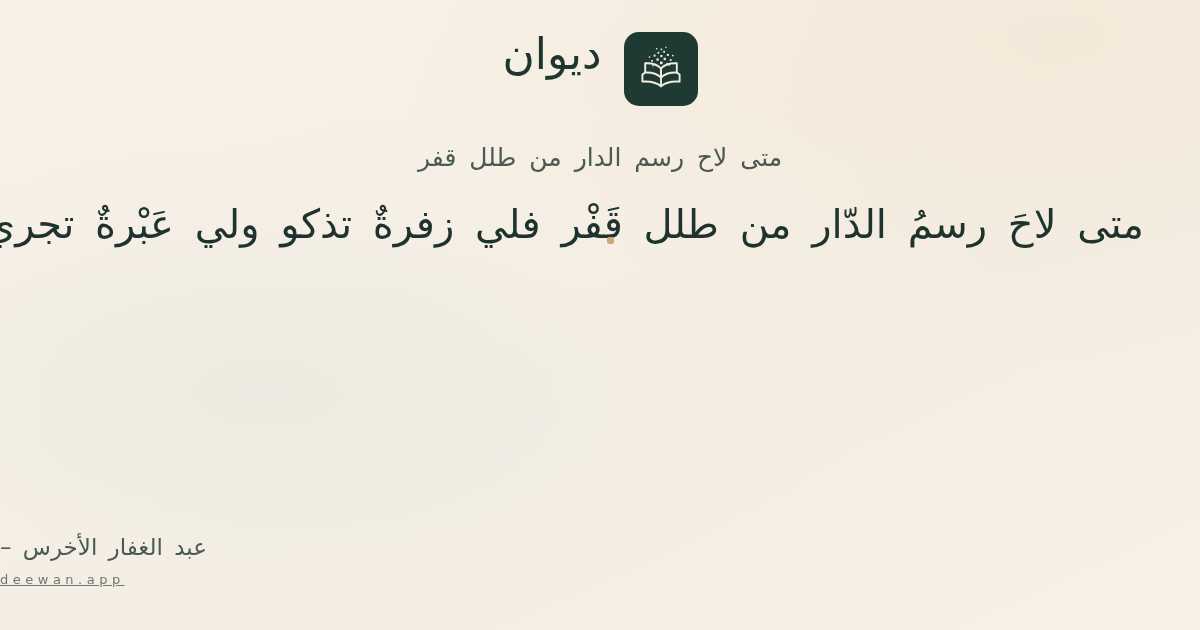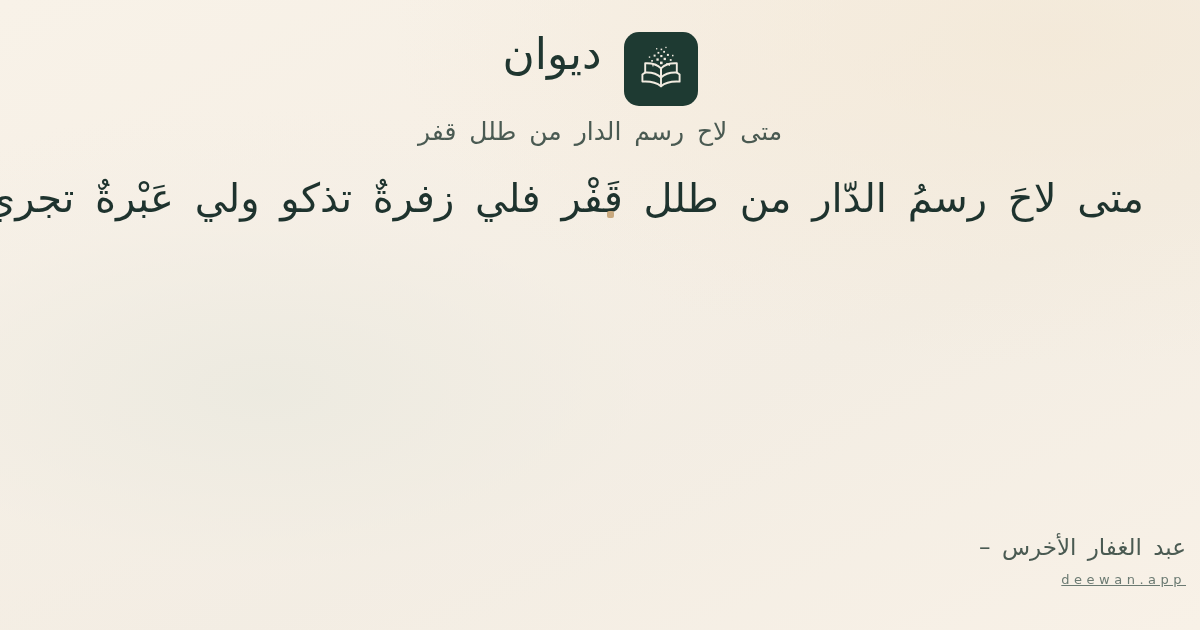--- a/index.html
+++ b/index.html
@@ -61,21 +61,21 @@
     font-size: 44px;
     line-height: 1;
     color: #1f3630;
     letter-spacing: 0;
     white-space: nowrap;
     padding-bottom: 4px;
   }
 
   
   .poem-title {
-    margin-top: 6px;
+    margin-top: 32px;
     font-size: 25px;
     line-height: 1.25;
     color: #4a5a52;
     text-align: center;
     white-space: nowrap;
     word-spacing: 5px;
   }
 
   
   .verse-block {
@@ -110,21 +110,21 @@
   }
 
   
   .footer {
     position: absolute;
     left: 0;
     right: 14px;
     bottom: 44px;
     display: flex;
     flex-direction: column;
-    align-items: flex-start;
+    align-items: flex-end;
     gap: 14px;
   }
 
   .attribution {
     font-size: 23px;
     line-height: 1;
     color: #4a5a52;
     text-align: center;
     white-space: nowrap;
     word-spacing: 4px;

